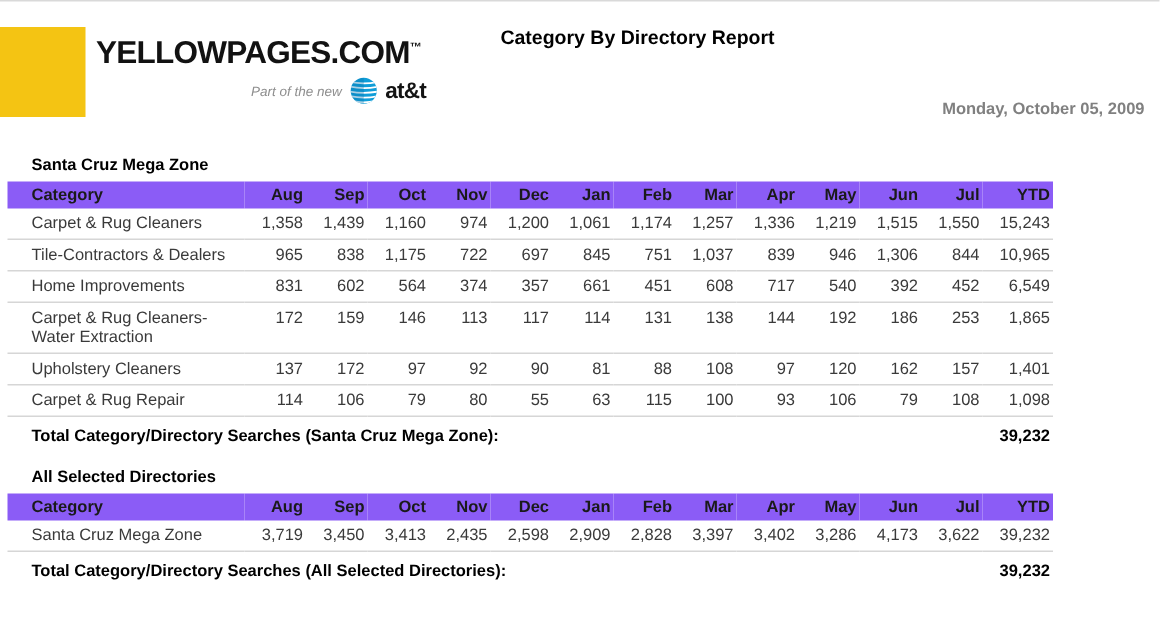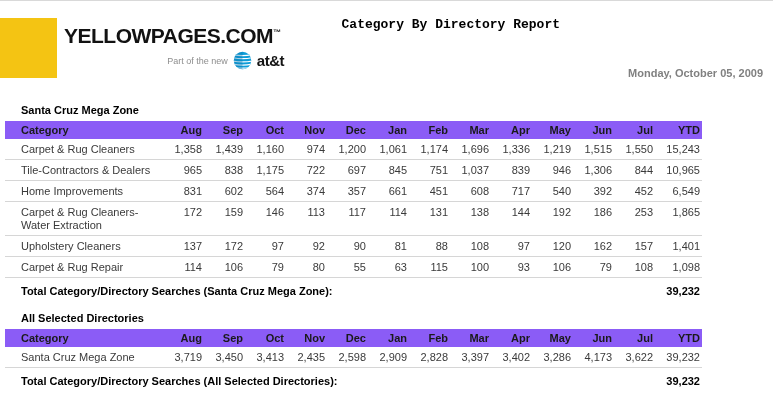--- a/index.html
+++ b/index.html
@@ -13,25 +13,25 @@
     overflow: hidden;
   }
 
   
   .page-header { position: relative; height: 95px; }
   .logo-square { position: absolute; left: 0; top: 17px; width: 57px; height: 60px; background: #F4C413; }
   .logo-block { position: absolute; left: 64px; top: 23px; width: 220px; }
   .logo-text { font-size: 21px; font-weight: bold; color: #121212; letter-spacing: -0.5px; white-space: nowrap; }
   .logo-tm { font-size: 8px; vertical-align: super; font-weight: bold; }
   .logo-tagline-row { display: flex; align-items: center; justify-content: flex-end; gap: 5px; margin-top: 3px; }
-  .tagline { font-size: 9px; color: #8e8e8e; }
+  .tagline { font-size: 9px; color: #8e8e8e; font-style: italic; }
   .att-text { font-size: 15px; font-weight: bold; color: #141414; letter-spacing: -0.5px; }
   .att-globe { width: 19px; height: 19px; display: block; }
 
-  .title-block { position: absolute; left: 290px; top: 16px; width: 270px; text-align: right; font-family: Liberation Mono, monospace; }
+  .title-block { position: absolute; left: 290px; top: 16px; width: 270px; text-align: center; }
   .report-title { font-size: 13px; font-weight: bold; color: #000; margin: 0 0 7px 0; }
   .report-subtitle { font-size: 10.5px; font-weight: bold; color: #222; }
   .report-date { position: absolute; right: 10px; top: 66px; font-size: 11px; font-weight: bold; color: #808080; }
 
   
   .content { margin-left: 5px; width: 697px; }
   .section-title { font-size: 11px; font-weight: bold; color: #000; margin: 8px 0 5px 16px; }
 
   table.report-table { border-collapse: collapse; table-layout: fixed; width: 697px; font-size: 11px; }
   .report-table th:first-child { width: 158px; }
@@ -116,21 +116,21 @@
       <tbody>
           <tr>
             <td class="category">Carpet &amp; Rug Cleaners</td>
             <td>1,358</td>
             <td>1,439</td>
             <td>1,160</td>
             <td>974</td>
             <td>1,200</td>
             <td>1,061</td>
             <td>1,174</td>
-            <td>1,696</td>
+            <td>1,257</td>
             <td>1,336</td>
             <td>1,219</td>
             <td>1,515</td>
             <td>1,550</td>
             <td>15,243</td>
           </tr>
           <tr>
             <td class="category">Tile-Contractors &amp; Dealers</td>
             <td>965</td>
             <td>838</td>

